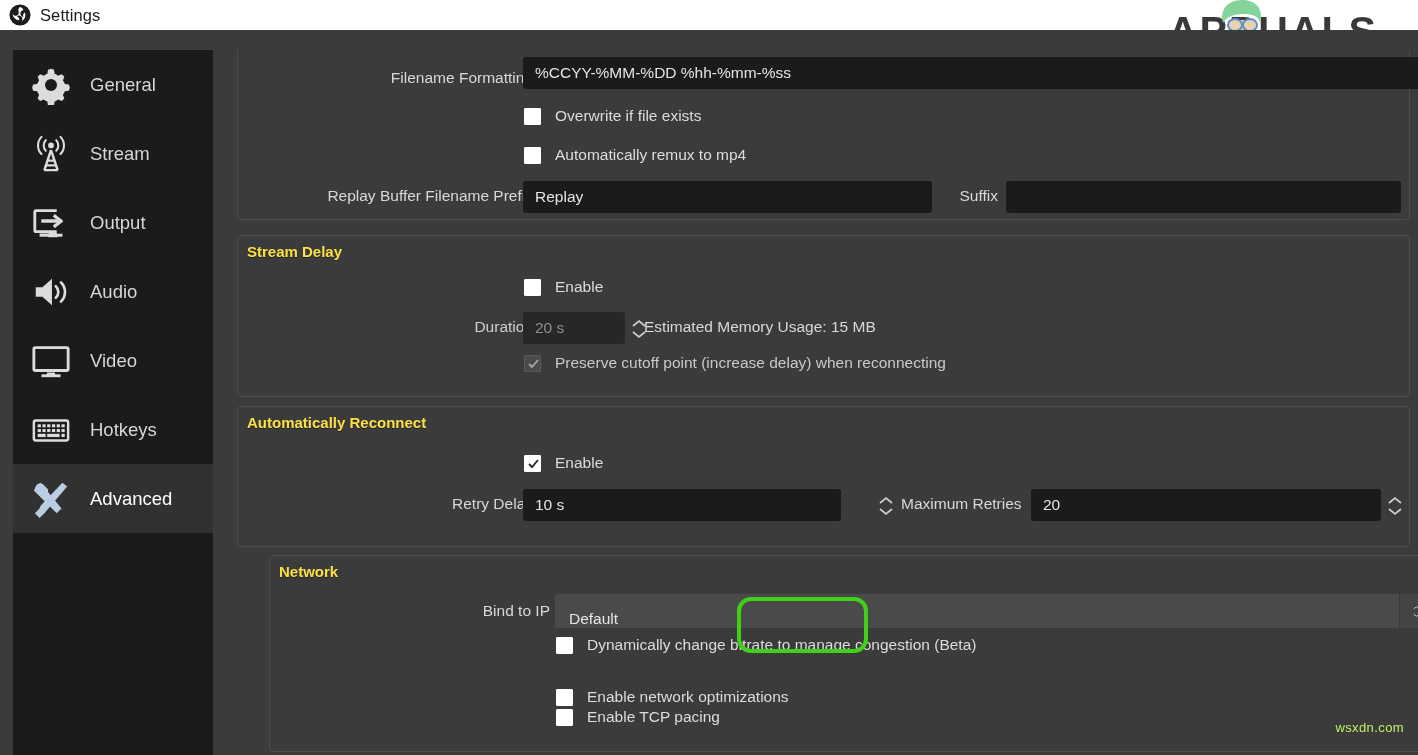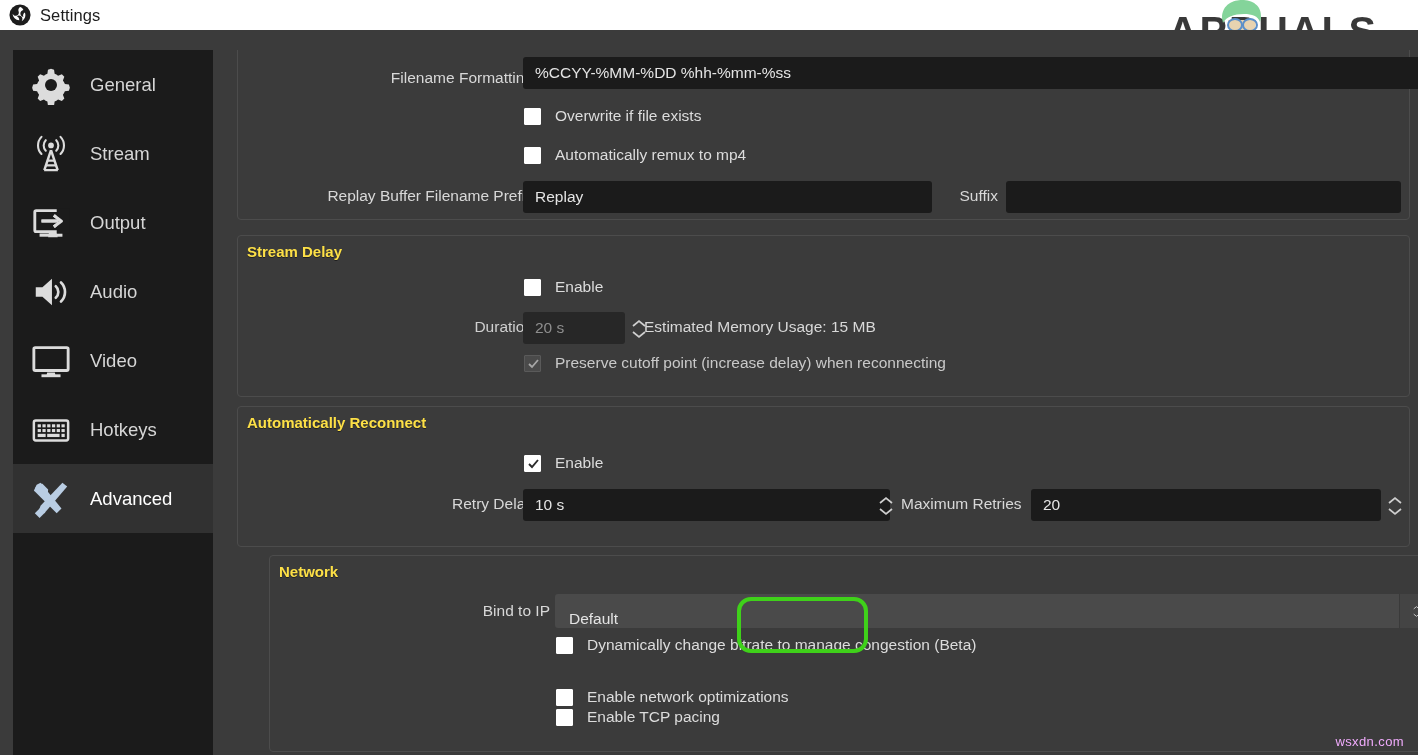--- a/index.html
+++ b/index.html
@@ -116,22 +116,22 @@
   .checkrow.disabled-lbl { color: #c9c9c9; }
 
   
   #highlight {
     position: absolute; left: 509px; top: 547px; width: 131px; height: 56px;
     border: 4px solid #3fd11a; border-radius: 14px; pointer-events: none;
   }
 
   
   #wsxdn {
-    position: absolute; right: 14px; bottom: 6px;
-    font-size: 13px; color: #f0abfc; letter-spacing: .4px;
+    position: absolute; right: 14px; bottom: 20px;
+    font-size: 13px; color: #bef264; letter-spacing: .4px;
     font-family: "Liberation Sans", sans-serif;
   }
 </style>
 </head>
 <body>
 
 <div id="titlebar">
   <span id="obs-logo">
     <svg viewBox="0 0 24 24" width="22" height="22">
       <circle cx="12" cy="12" r="11.5" fill="#1d1d1d"></circle>
@@ -312,21 +312,21 @@
       <div class="checkrow" style="left:286px; top:47px;">
         <span class="cbox">
           <svg class="tick" viewBox="0 0 13 13">
               <path d="M2 7 L5 10 L11 3" fill="none" stroke="#2a2a2a" stroke-width="1.9"></path>
             </svg>
         </span>
         <span>Enable</span>
       </div>
 
       <div class="row-label" style="left:130px; top:88px; width:165px;">Retry Delay</div>
-      <div class="textfield" style="left:285px; top:82px; width:367px;">10 s</div>
+      <div class="textfield" style="left:285px; top:82px; width:318px;">10 s</div>
       <div class="spinner" style="left:637px; top:82px;">
         <svg class="c" viewBox="0 0 16 9">
             <path d="M2 7 L8 2 L14 7" fill="none" stroke="#cfcfcf" stroke-width="1.7"></path>
           </svg>
         <svg class="c" viewBox="0 0 16 9">
             <path d="M2 2 L8 7 L14 2" fill="none" stroke="#cfcfcf" stroke-width="1.7"></path>
           </svg>
       </div>
 
       <div class="row-label" style="left:663px; top:88px; text-align:left;">Maximum Retries</div>

